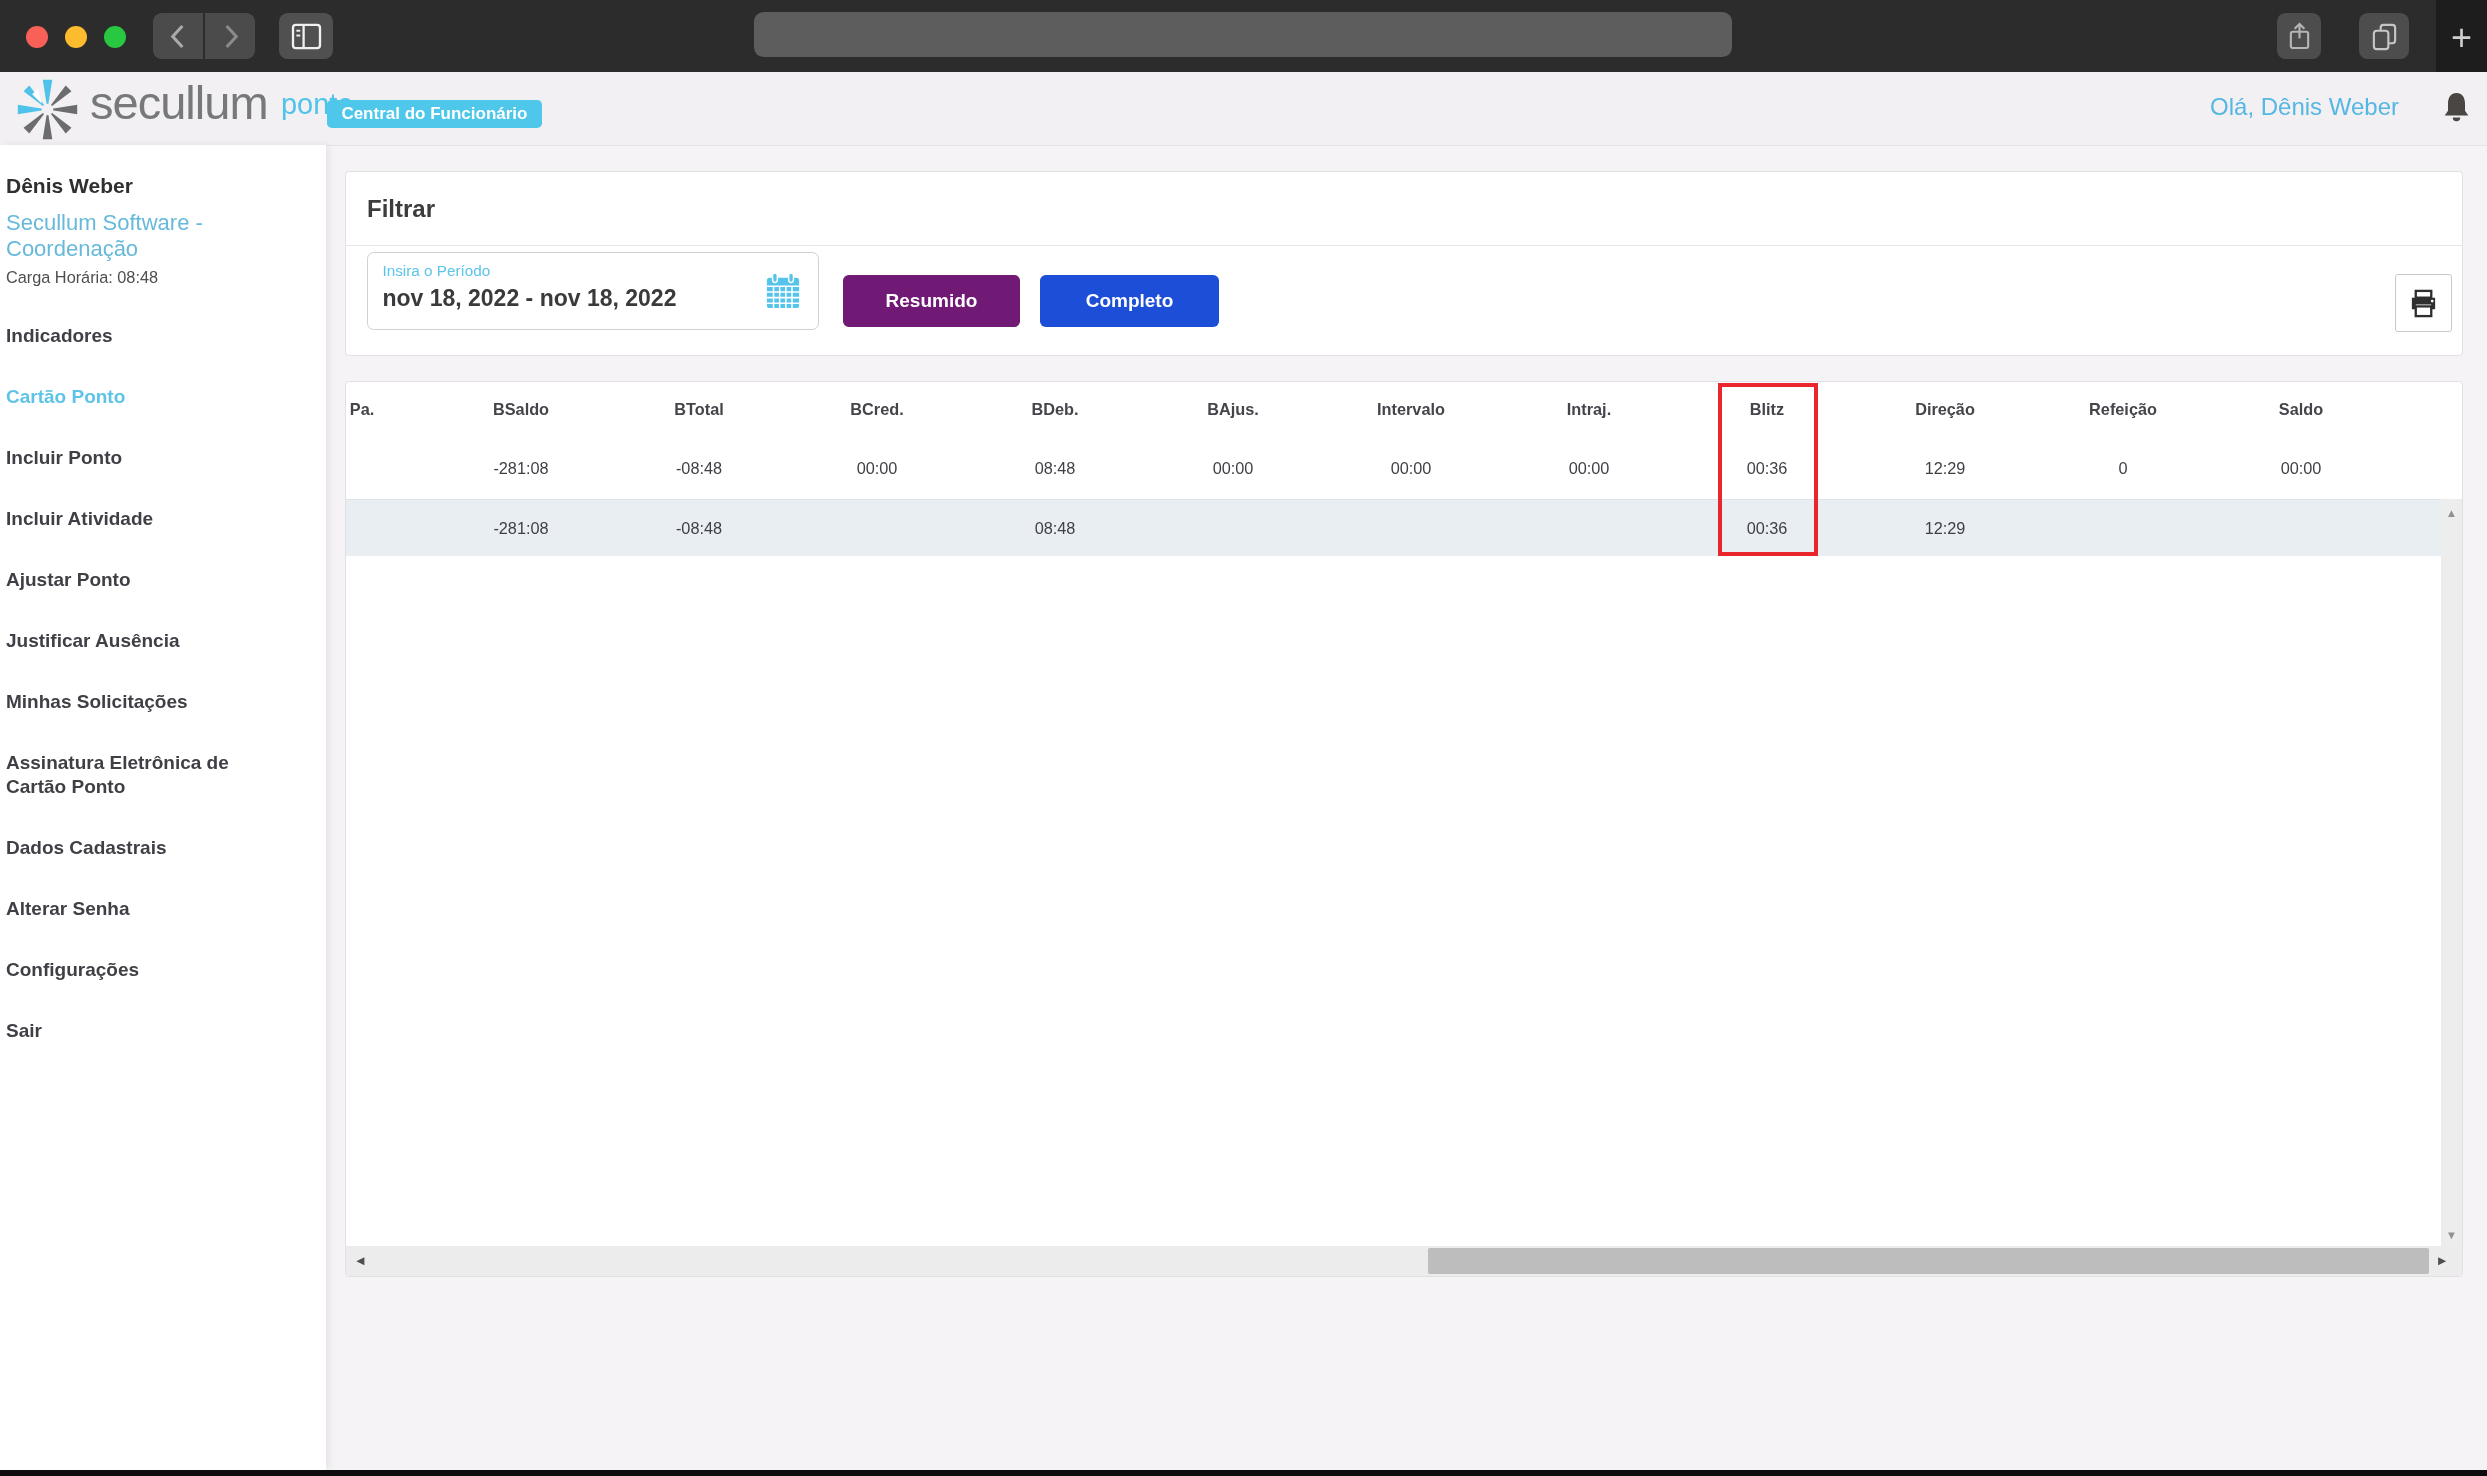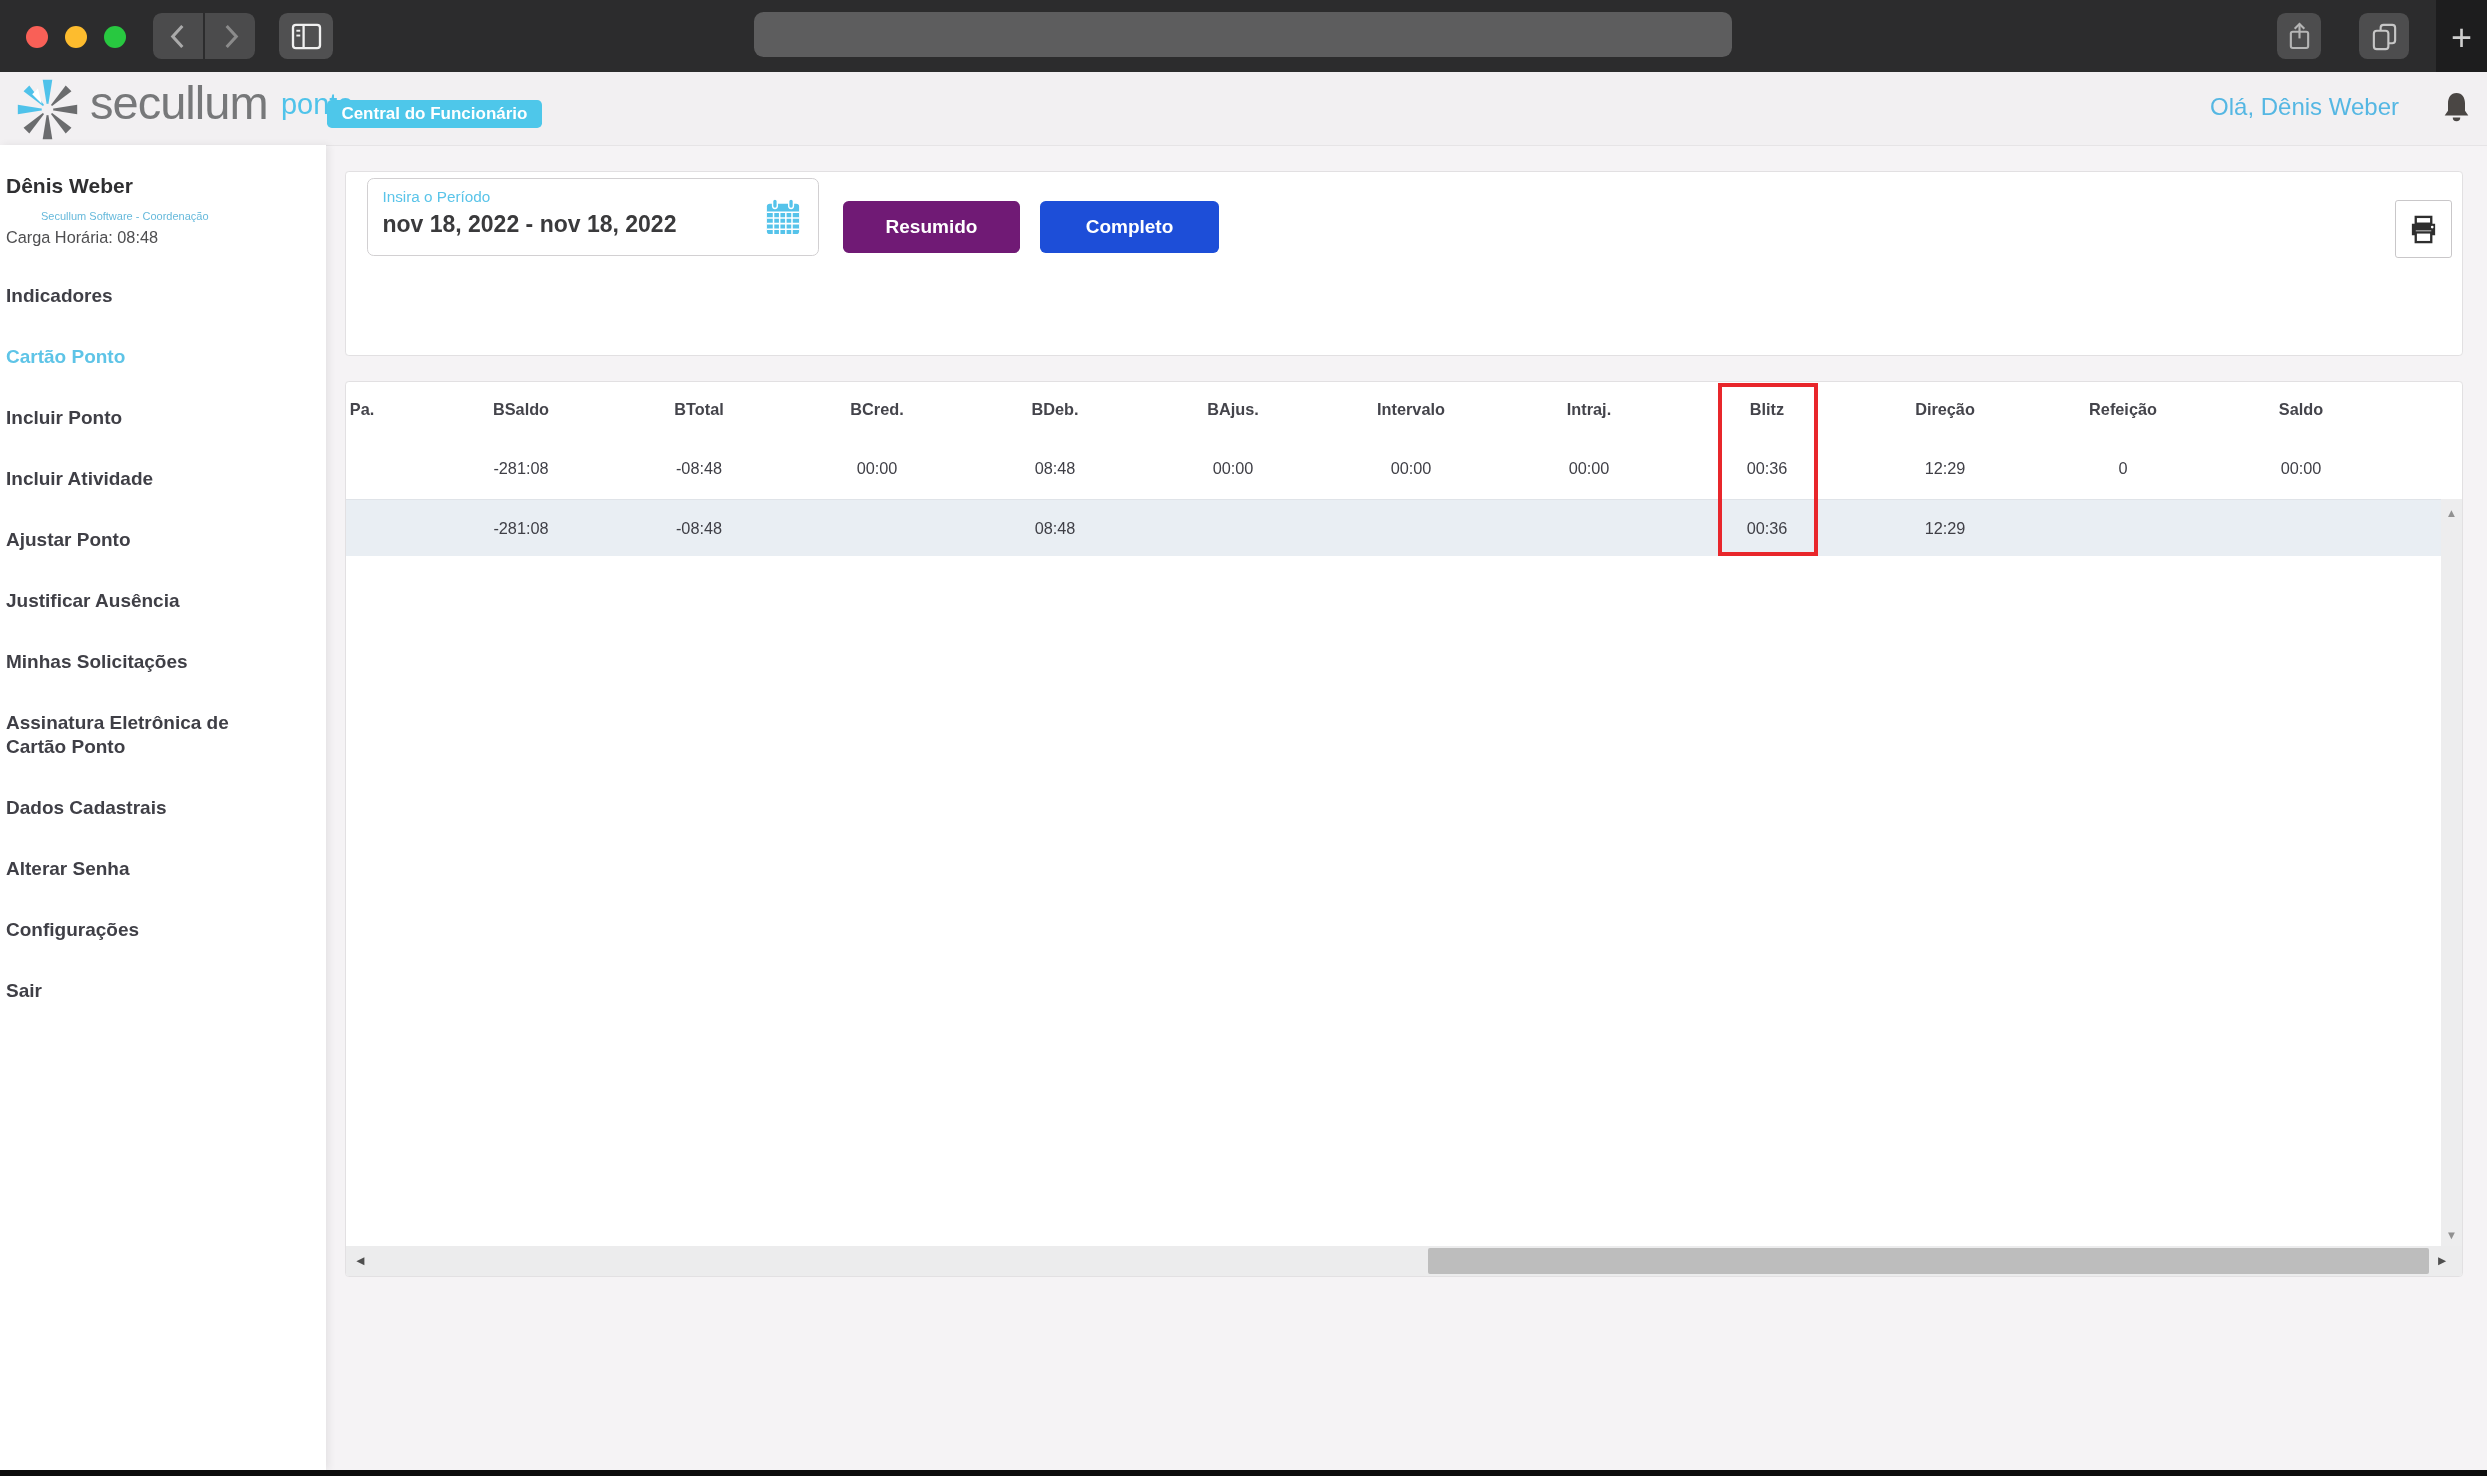--- a/index.html
+++ b/index.html
@@ -29,21 +29,21 @@
   .logo-text{font-size:47px;color:#77787a;letter-spacing:-1px;margin-left:7.7px;}
   .logo-product{font-size:29px;color:#4fc3ea;margin-left:13.4px;margin-top:13.4px;}
   .badge{position:absolute;left:327px;top:28px;height:28px;line-height:28px;padding:0 14.4px;border-radius:4.8px;
     background:#4ec7ea;color:#fff;font-size:17px;font-weight:bold;text-align:right;}
   .greeting{position:absolute;right:88px;top:21px;font-size:24px;color:#55b7e3;}
   .bell{position:absolute;right:16.3px;top:19px;}
   
   .sidebar{position:absolute;left:0;top:145px;width:326px;height:1325px;background:#fff;
     box-shadow:2.9px 0 7.7px rgba(0,0,0,0.07);padding:29px 0 0 6px;box-sizing:border-box;}
   .u-name{font-size:21px;font-weight:bold;color:#2f2f31;}
-  .u-dept{font-size:11px;color:#66b9db;margin-top:11.5px;margin-left:35px;}
+  .u-dept{font-size:22px;color:#66b9db;margin-top:11.5px;}
   .u-carga{font-size:16.3px;color:#4e4e50;margin-top:6.7px;}
   .menu{margin-top:37px;}
   .menu-item{font-size:19px;font-weight:bold;color:#3f3f46;line-height:24px;margin-bottom:37px;width:260px;cursor:pointer;}
   .menu-item.active{color:#5ec4e7;}
   
   .card{background:#fff;border:1px solid #e2e0e2;border-radius:3.8px;box-sizing:border-box;}
   .filter-card{position:absolute;left:345px;top:171px;width:2118px;height:185px;}
   .filter-title{height:73px;line-height:73px;padding-left:21px;font-size:24px;font-weight:bold;color:#3c3c3e;border-bottom:1px solid #e8e6e8;}
   .filter-body{position:relative;height:111px;}
   .period-input{position:absolute;left:21px;top:6px;width:452px;height:78px;border:1.9px solid #d2d0d2;border-radius:6.7px;box-sizing:border-box;background:#fff;}
@@ -167,20 +167,21 @@
       <div class="menu-item">Minhas Solicitações</div>
       <div class="menu-item">Assinatura Eletrônica de Cartão Ponto</div>
       <div class="menu-item">Dados Cadastrais</div>
       <div class="menu-item">Alterar Senha</div>
       <div class="menu-item">Configurações</div>
       <div class="menu-item">Sair</div>
     </div>
   </div>
 
   <div class="card filter-card">
+    <div class="filter-title">Filtrar</div>
     <div class="filter-body">
       <div class="period-input">
         <div class="period-label">Insira o Período</div>
         <div class="period-value">nov 18, 2022 - nov 18, 2022</div>
         <div class="cal-icon">
           <svg width="36" height="38" viewBox="0 0 38 40">
             <rect x="2" y="6" width="34" height="32" rx="3" fill="#55c3ea"></rect>
             <rect x="8" y="1" width="5" height="10" rx="2.5" fill="#55c3ea" stroke="#ffffff" stroke-width="1.5"></rect>
             <rect x="25" y="1" width="5" height="10" rx="2.5" fill="#55c3ea" stroke="#ffffff" stroke-width="1.5"></rect>
             <g stroke="#ffffff" stroke-width="1.6">

